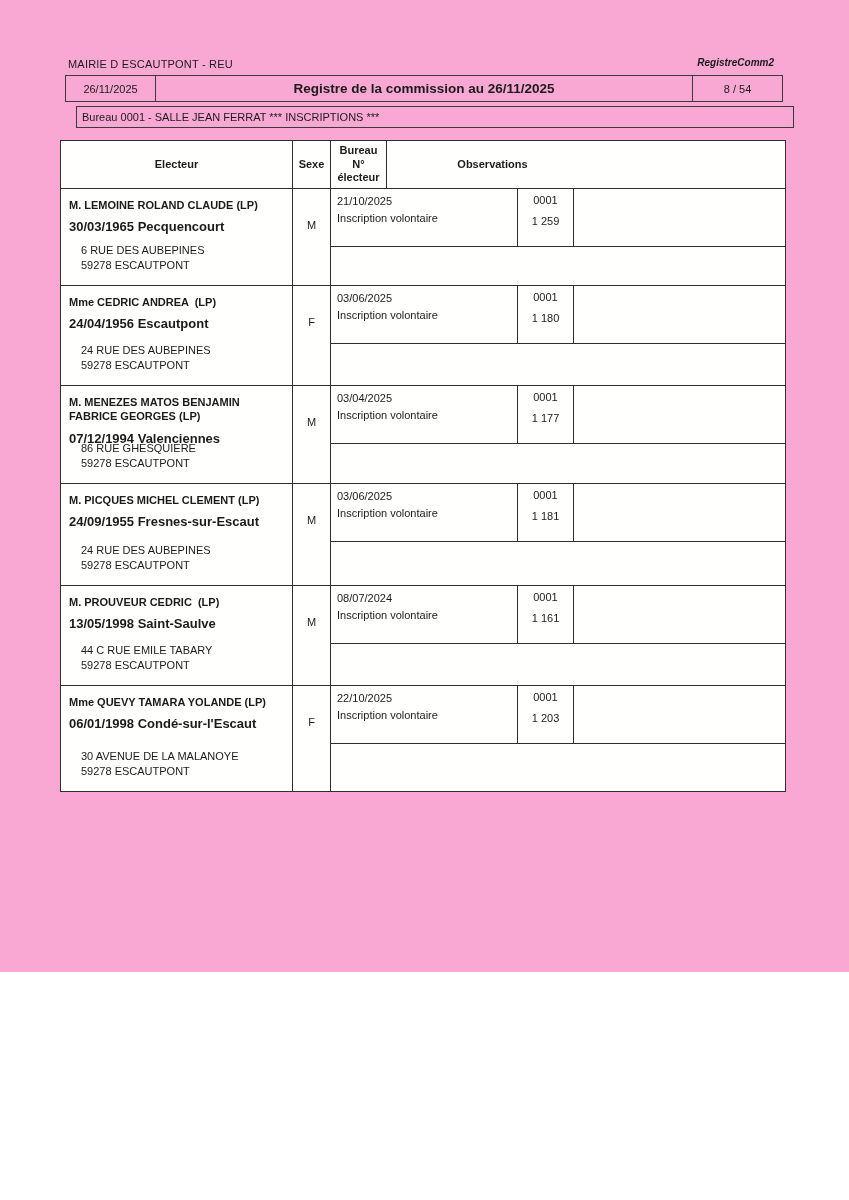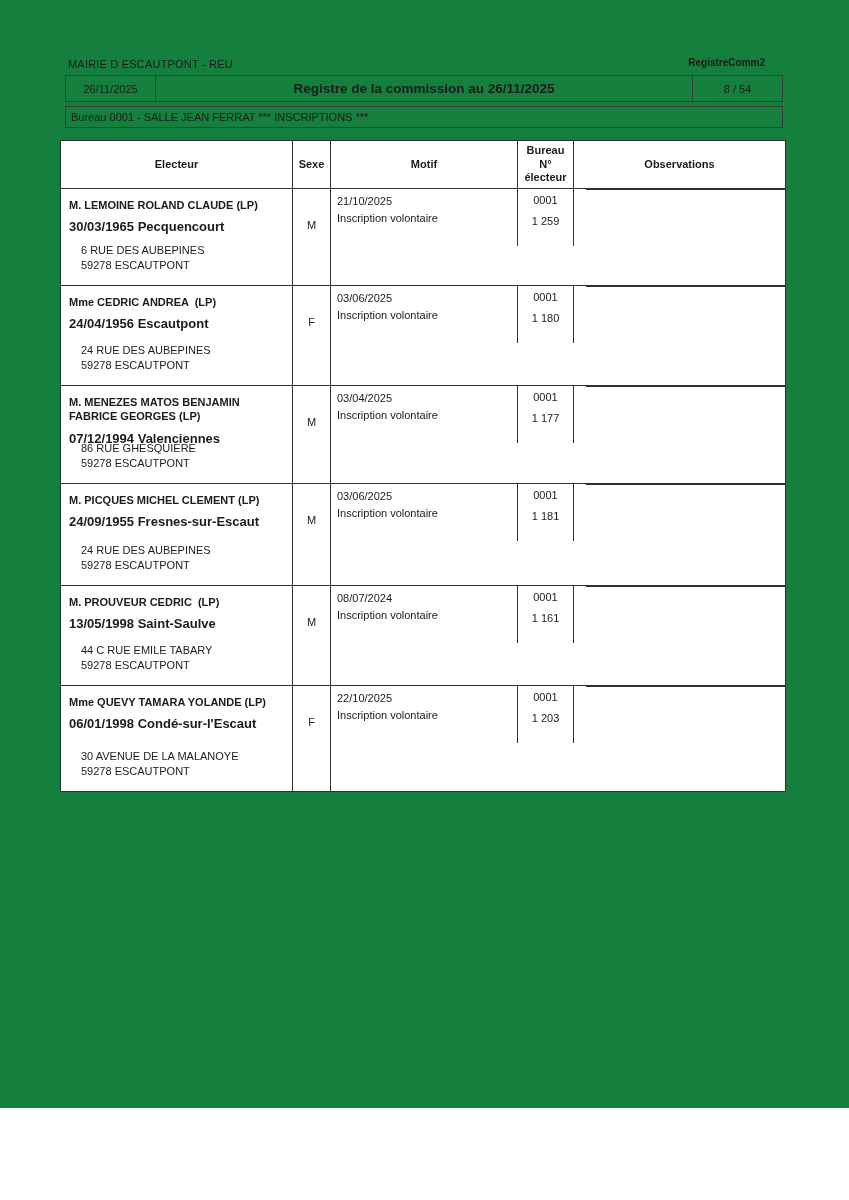--- a/index.html
+++ b/index.html
@@ -1,36 +1,36 @@
 <!DOCTYPE html>
 <html><head>
 <meta charset="utf-8">
 <style>
   html,body{margin:0;padding:0;background:#ffffff;}
   .page{
-    position:relative;width:849px;height:1108px;background:#15803d;
+    position:relative;width:849px;height:972px;background:#f9a8d4;
     font-family:"Liberation Sans","DejaVu Sans",sans-serif;color:#1b1b1b;
     overflow:hidden;
   }
   
   .org{position:absolute;left:68px;top:58px;font-size:11px;letter-spacing:.2px;}
-  .docref{position:absolute;right:84px;top:57px;font-size:10px;font-weight:bold;}
+  .docref{position:absolute;right:75px;top:57px;font-size:10px;font-style:italic;font-weight:bold;}
 
   
   .hdr-table{
     position:absolute;left:65px;top:75px;width:718px;height:27px;
     border:1px solid #3a3a3a;display:flex;box-sizing:border-box;
   }
   .hdr-cell{display:flex;align-items:center;justify-content:center;box-sizing:border-box;}
   .hdr-date{width:90px;border-right:1px solid #3a3a3a;font-size:11px;}
   .hdr-title{flex:1;border-right:1px solid #3a3a3a;font-weight:bold;font-size:13.5px;}
   .hdr-page{width:89px;font-size:11px;}
 
   .bureau-box{
-    position:absolute;left:65px;top:106px;width:718px;height:22px;
+    position:absolute;left:76px;top:106px;width:718px;height:22px;
     border:1px solid #3a3a3a;box-sizing:border-box;
     display:flex;align-items:center;padding-left:5px;font-size:11px;
   }
 
   
   .main-table{
     position:absolute;left:60px;top:140px;width:726px;
     border:1px solid #2f2f2f;box-sizing:border-box;background:#fffffe;
   }
   .thead{display:flex;height:47px;border-bottom:1px solid #2f2f2f;}
@@ -56,21 +56,21 @@
   .name{font-weight:bold;font-size:11px;line-height:1.3;white-space:pre-wrap;}
   .birth{font-size:13px;margin-top:7px;font-weight:bold;}
   .addr{position:absolute;left:20px;bottom:12px;font-size:11px;line-height:1.35;}
 
   .c-sexe{
     width:38px;box-sizing:border-box;border-right:1px solid #2f2f2f;
     font-size:11px;text-align:center;
   }
   .c-sexe span{display:flex;height:57px;align-items:center;justify-content:center;padding-top:14px;box-sizing:border-box;}
 
-  .c-right{flex:1;display:flex;flex-direction:row;}
+  .c-right{flex:1;display:flex;flex-direction:column;}
   .upper{display:flex;height:57px;}
   .u-motif{width:187px;box-sizing:border-box;border-right:1px solid #2f2f2f;padding:4px 6px;font-size:11px;line-height:1.55;}
   .u-bureau{width:56px;box-sizing:border-box;border-right:1px solid #2f2f2f;text-align:center;font-size:11px;padding-top:5px;}
   .u-bureau .no2{margin-top:9px;}
   .u-obs{flex:1;font-size:11px;padding:4px 6px;box-sizing:border-box;}
   .lower{flex:1;border-top:1px solid #2f2f2f;}
 
   
   .bottom-box{
     position:absolute;left:56px;top:1181px;width:735px;height:9px;
@@ -91,21 +91,20 @@
     <div class="hdr-cell hdr-title">Registre de la commission au 26/11/2025</div>
     <div class="hdr-cell hdr-page">8 / 54</div>
   </div>
 
   <div class="bureau-box">Bureau 0001 - SALLE JEAN FERRAT *** INSCRIPTIONS ***</div>
 
   <div class="main-table">
     <div class="thead">
       <div class="th col-electeur vb">Electeur</div>
       <div class="th col-sexe vb">Sexe</div>
-      <div class="th col-motif vb">Motif</div>
       <div class="th col-bureau vb">Bureau
 N°
 électeur</div>
       <div class="th col-obs">Observations</div>
     </div>
     <div id="rows">
   <div class="trow" style="height: 97px;">
     <div class="c-electeur">
       <div class="name">M. LEMOINE ROLAND CLAUDE (LP)</div>
       <div class="birth">30/03/1965 Pecquencourt</div>

